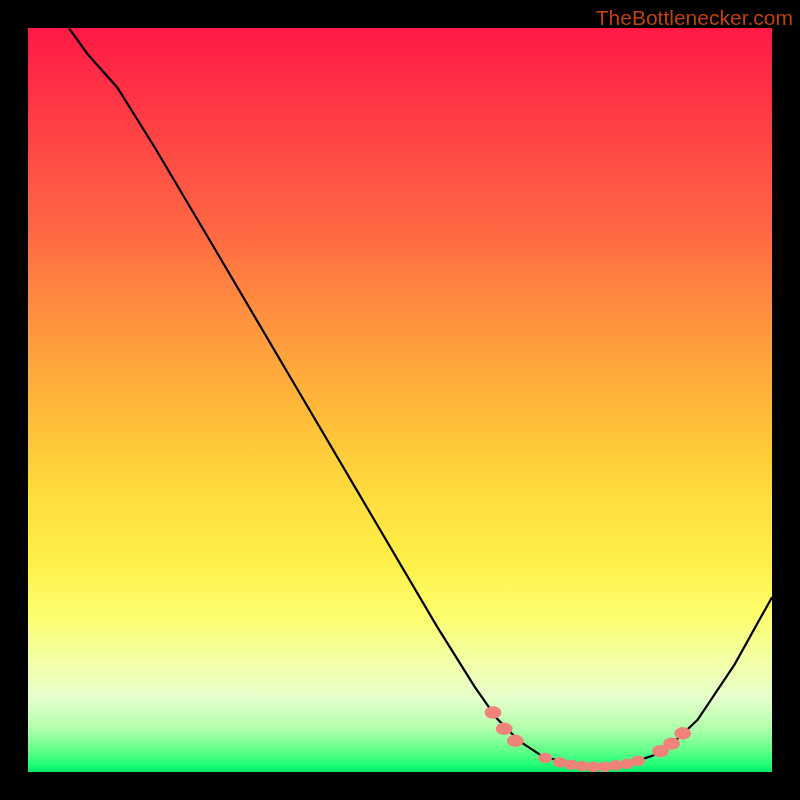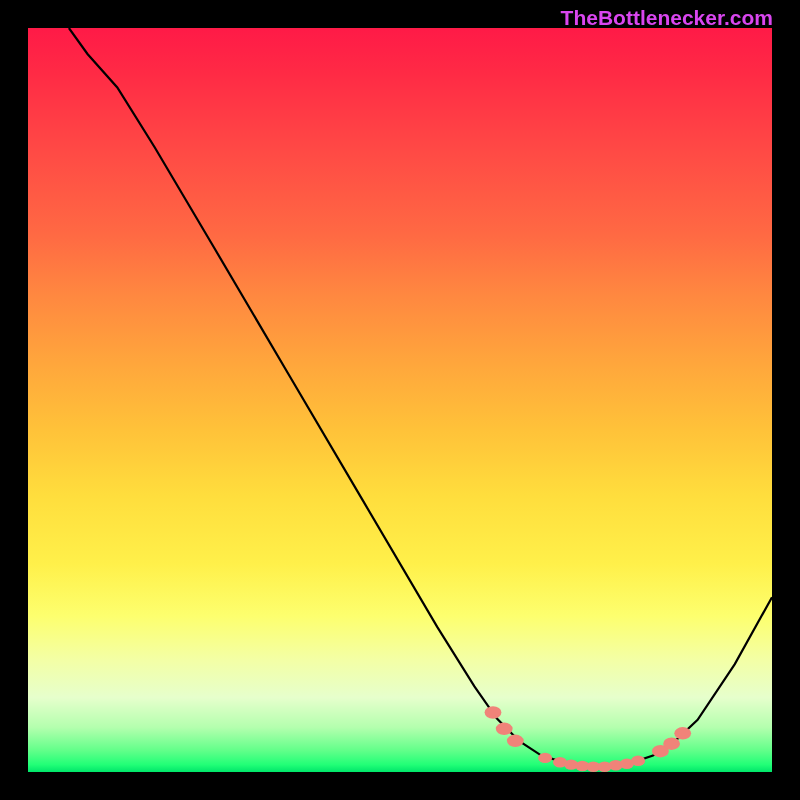--- a/index.html
+++ b/index.html
@@ -7,24 +7,24 @@
     width: 800px;
     height: 800px;
     background: #000;
     position: relative;
     font-family: Arial, sans-serif;
     overflow: hidden;
   }
   .watermark {
     position: absolute;
     top: 6px;
-    right: 27px;
-    color: #d946ef;
+    right: 7px;
+    color: #c2410c;
     font-size: 21px;
-    font-weight: 700;
+    font-weight: 400;
     z-index: 10;
   }
   .plot-area {
     position: absolute;
     left: 28px;
     top: 28px;
     width: 744px;
     height: 744px;
     background: linear-gradient(to bottom,
       #ff1a47 0%,

